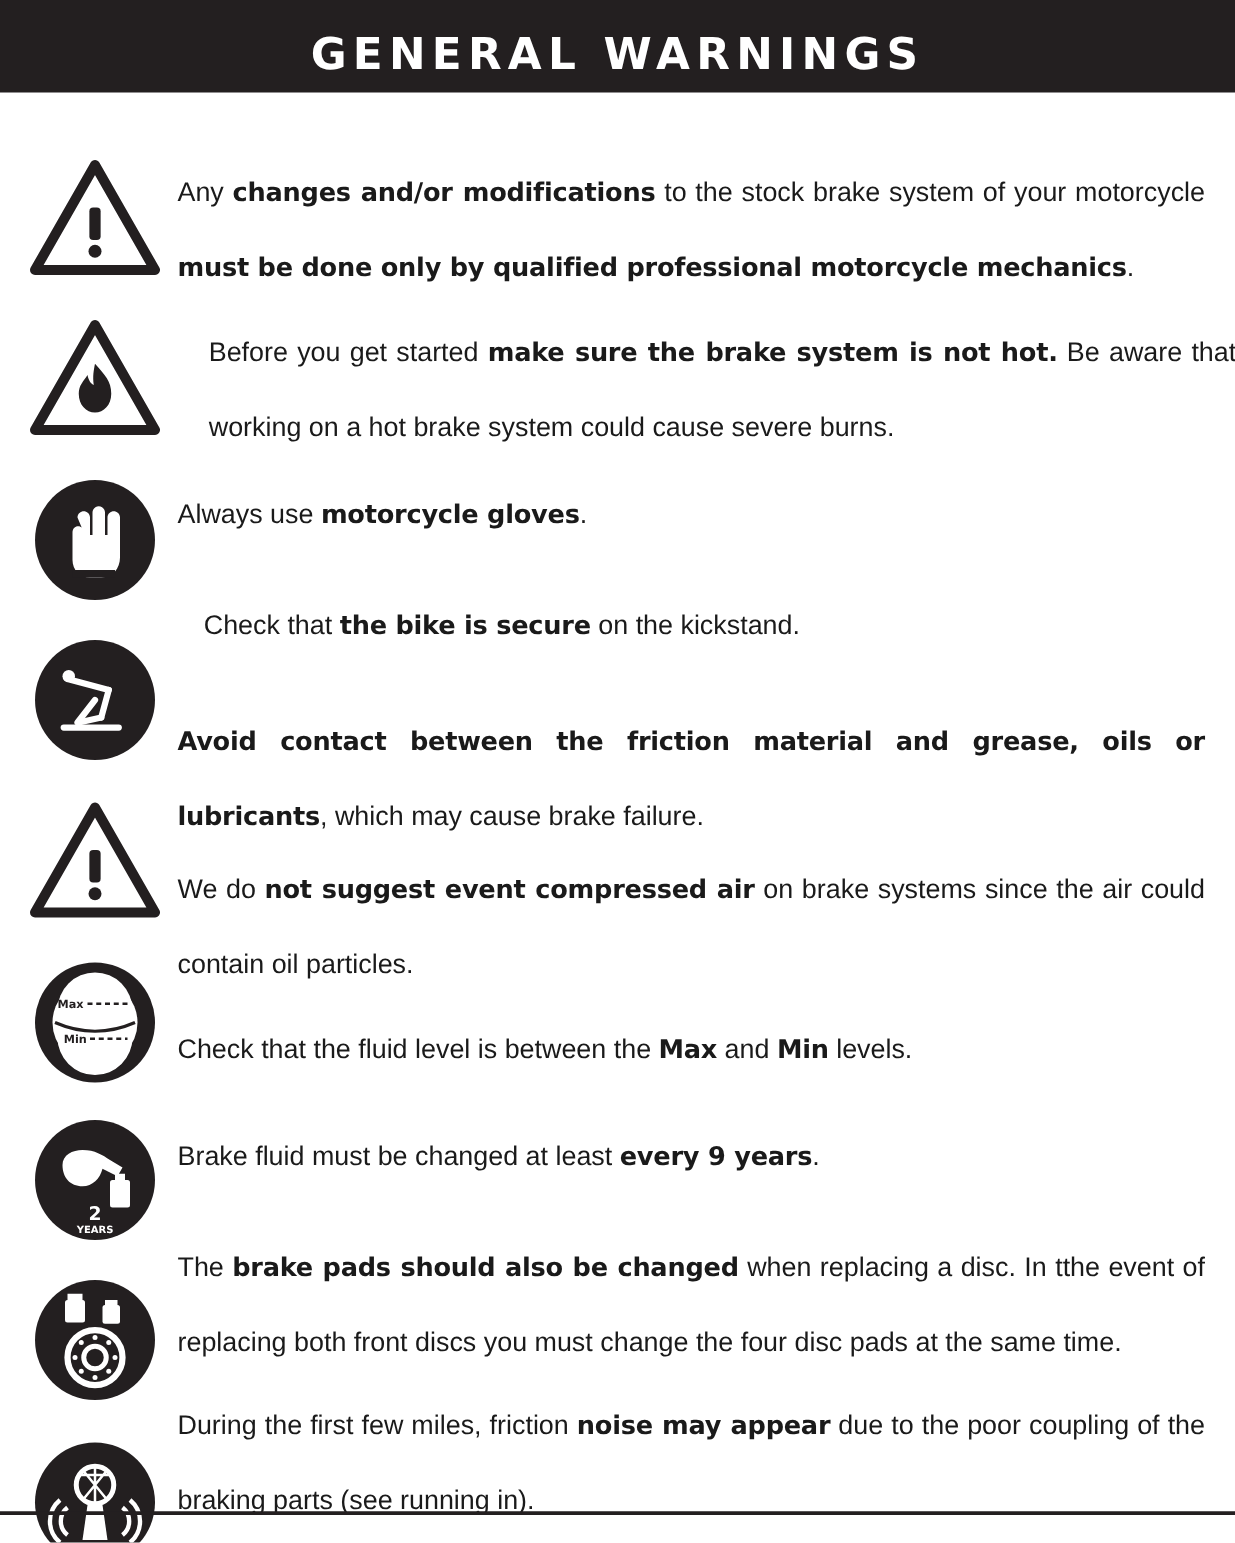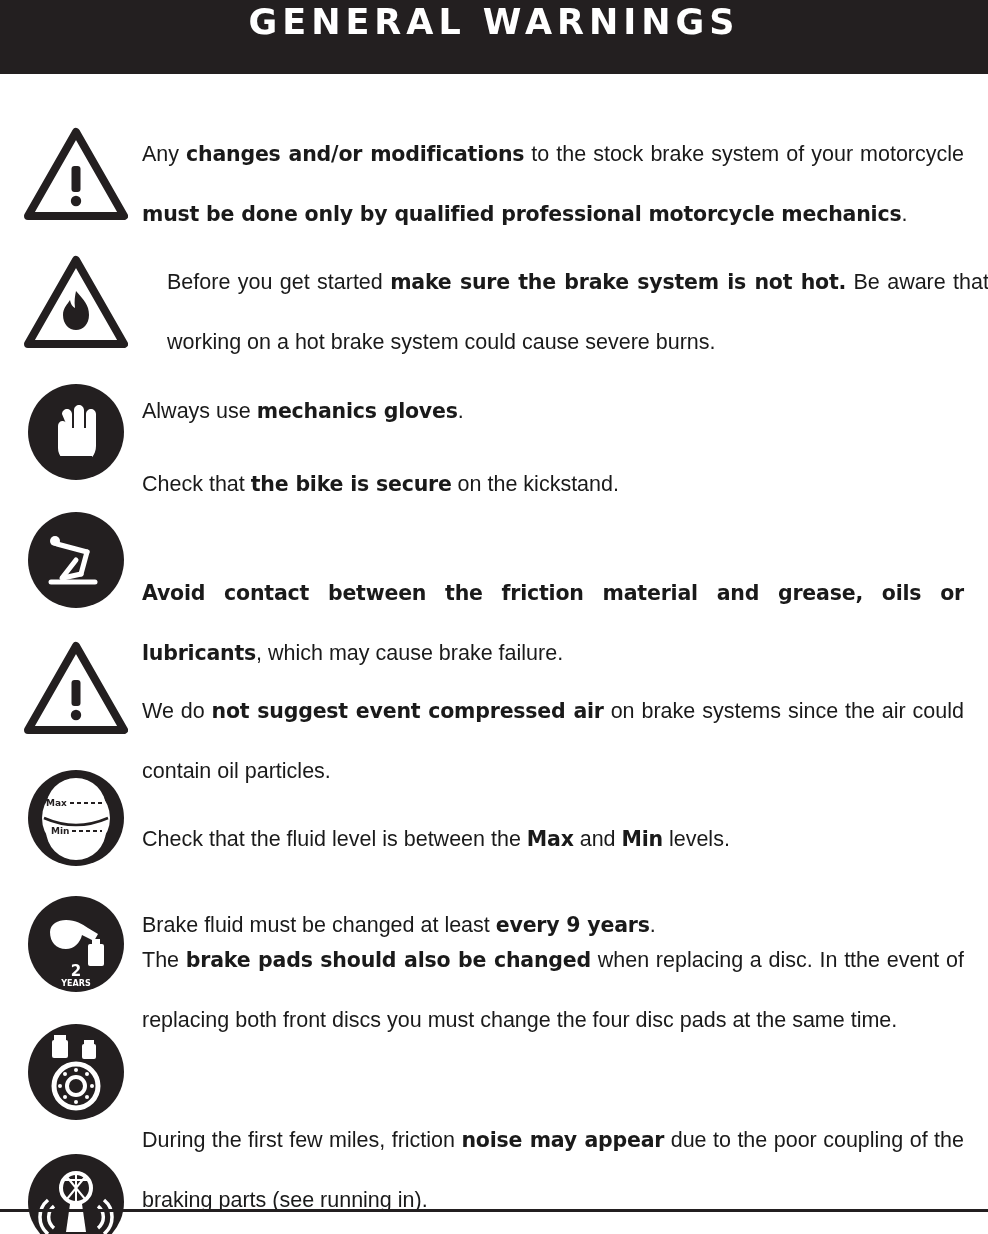--- a/index.html
+++ b/index.html
@@ -13,21 +13,21 @@
     font-family: "Liberation Sans", sans-serif;
     color: #1a1a1a;
     overflow: hidden;
     position: relative;
   }
 
   
   .header {
     background: #231f20;
     color: #ffffff;
-    padding: 2px 0 14px 0;
+    padding: 24px 0 14px 0;
     text-align: center;
     height: 74px;
     box-sizing: border-box;
   }
   .header-title {
     font-family: "DejaVu Sans", sans-serif;
     font-weight: bold;
     font-size: 35px;
     letter-spacing: 5px;
     line-height: 40px;
@@ -210,25 +210,25 @@
         <path d="M24 50 a22 22 0 0 0 0 34" fill="none" stroke="#ffffff" stroke-width="3.5"></path>
         <path d="M74 56 a14 14 0 0 1 0 22" fill="none" stroke="#ffffff" stroke-width="3.5"></path>
         <path d="M80 50 a22 22 0 0 1 0 34" fill="none" stroke="#ffffff" stroke-width="3.5"></path>
       </svg>
     </div>
   </div>
 
   <div class="text-column">
     <div class="warn-text justify" style="top:50px;">Any <b>changes and/or modifications</b> to the stock brake system of your motorcycle <b>must be done only by qualified professional motorcycle mechanics</b>.</div>
     <div class="warn-text justify" style="top:178px;margin-left:25px;">Before you get started <b>make sure the brake system is not hot.</b> Be aware that working on a hot brake system could cause severe burns.</div>
-    <div class="warn-text" style="top:307px;">Always use <b>mechanics gloves</b>.</div>
-    <div class="warn-text" style="top:380px;">Check that <b>the bike is secure</b> on the kickstand.</div>
+    <div class="warn-text" style="top:307px;">Always use <b>motorcycle gloves</b>.</div>
+    <div class="warn-text" style="top:396px;margin-left:21px;">Check that <b>the bike is secure</b> on the kickstand.</div>
     <div class="warn-text justify" style="top:489px;"><b>Avoid contact between the friction material and grease, oils or lubricants</b>, which may cause brake failure.</div>
     <div class="warn-text justify" style="top:607px;">We do <b>not suggest event compressed air</b> on brake systems since the air could contain oil particles.</div>
     <div class="warn-text" style="top:735px;">Check that the fluid level is between the <b>Max</b> and <b>Min</b> levels.</div>
     <div class="warn-text" style="top:821px;">Brake fluid must be changed at least <b>every 9 years</b>.</div>
-    <div class="warn-text justify" style="top:856px;">The <b>brake pads should also be changed</b> when replacing a disc. In tthe event of replacing both front discs you must change the four disc pads at the same time.</div>
+    <div class="warn-text justify" style="top:910px;">The <b>brake pads should also be changed</b> when replacing a disc. In tthe event of replacing both front discs you must change the four disc pads at the same time.</div>
     <div class="warn-text justify" style="top:1036px;">During the first few miles, friction <b>noise may appear</b> due to the poor coupling of the braking parts (see running in).</div>
   </div>
 
 </div>
 
 <div class="footer-rule"></div>
 
 </body></html>

